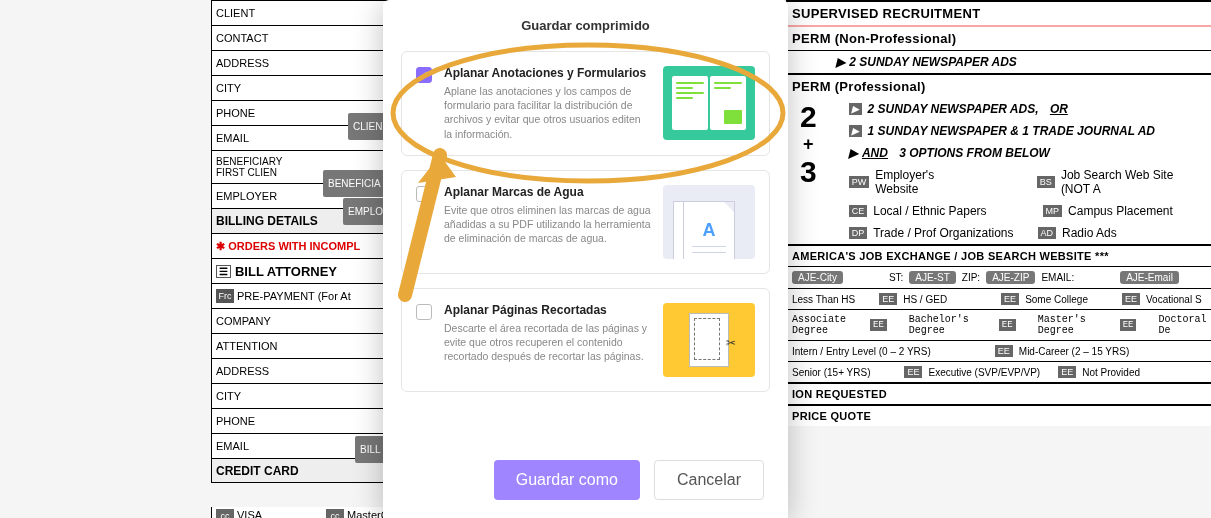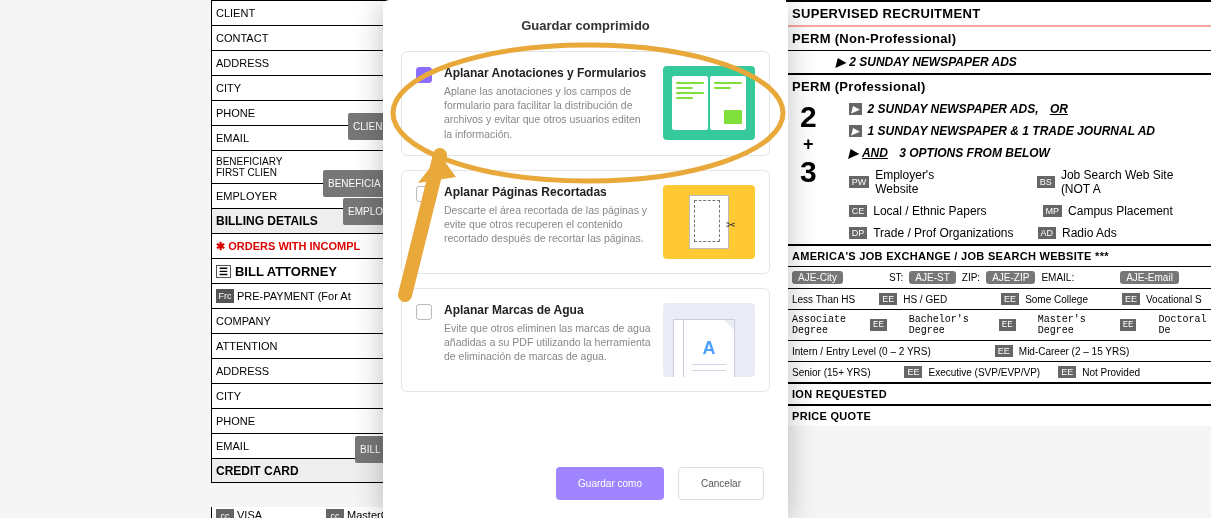--- a/index.html
+++ b/index.html
@@ -137,21 +137,21 @@
 
   .illus-3 { background:#ffc933; display:flex; align-items:center; justify-content:center;}
   .illus-3 .doc { width:40px; height:54px; background:#fff; border:1px solid #bbb; position:relative;}
   .illus-3 .crop { position:absolute; inset:4px 8px 6px 4px; border:1.5px dashed #777;}
   .illus-3 .scis { position:absolute; right:-8px; top:22px; font-size:12px; color:#333;}
 
   .modal-actions {
     position:absolute; bottom:18px; left:0; right:0;
     display:flex; justify-content:flex-end; gap:14px; padding:0 24px;
   }
-  .btn { padding:10px 22px; border-radius:4px; font-size:10px; border:none; cursor:pointer;}
+  .btn { padding:10px 22px; border-radius:4px; font-size:16px; border:none; cursor:pointer;}
   .btn-primary { background:#9f85ff; color:#fff;}
   .btn-secondary { background:#fff; color:#555; border:1px solid #ddd;}
 
   
   .anno-svg { position:absolute; left:370px; top:35px; width:430px; height:270px; z-index:20; pointer-events:none;}
 </style>
 </head>
 <body>
 
 <div class="bg-form-left">
@@ -303,47 +303,47 @@
             <div class="ln short"></div>
             <div class="sq"></div>
           </div>
       </div>
     </div>
   </div>
 
   <div class="option-card">
     <div class="cb"></div>
     <div class="text">
-      <h4>Aplanar Páginas Recortadas</h4>
-      <p>Descarte el área recortada de las páginas y evite que otros recuperen el contenido recortado después de recortar las páginas.</p>
-    </div>
-    <div class="illus illus-3">
-      <div class="doc">
-          <div class="crop"></div>
-          <div class="scis">✂</div>
-        </div>
-    </div>
-  </div>
-
-  <div class="option-card">
-    <div class="cb"></div>
-    <div class="text">
       <h4>Aplanar Marcas de Agua</h4>
       <p>Evite que otros eliminen las marcas de agua añadidas a su PDF utilizando la herramienta de eliminación de marcas de agua.</p>
     </div>
     <div class="illus illus-2">
       <div class="doc2"></div>
       <div class="doc">
           <div class="a">A</div>
           <div class="ln l1"></div>
           <div class="ln l2"></div>
         </div>
     </div>
   </div>
 
+  <div class="option-card">
+    <div class="cb"></div>
+    <div class="text">
+      <h4>Aplanar Páginas Recortadas</h4>
+      <p>Descarte el área recortada de las páginas y evite que otros recuperen el contenido recortado después de recortar las páginas.</p>
+    </div>
+    <div class="illus illus-3">
+      <div class="doc">
+          <div class="crop"></div>
+          <div class="scis">✂</div>
+        </div>
+    </div>
+  </div>
+
   <div class="modal-actions">
     <button class="btn btn-primary">Guardar como</button>
     <button class="btn btn-secondary">Cancelar</button>
   </div>
 </div>
 
 <svg class="anno-svg">
   <ellipse cx="218" cy="78" rx="195" ry="68" fill="none" stroke="#e8a83a" stroke-width="5"></ellipse>
   <path d="M 35 260 L 70 120" stroke="#e8a83a" stroke-width="14" stroke-linecap="round"></path>
   <path d="M 70 120 L 48 148 L 86 142 Z" fill="#e8a83a"></path>

